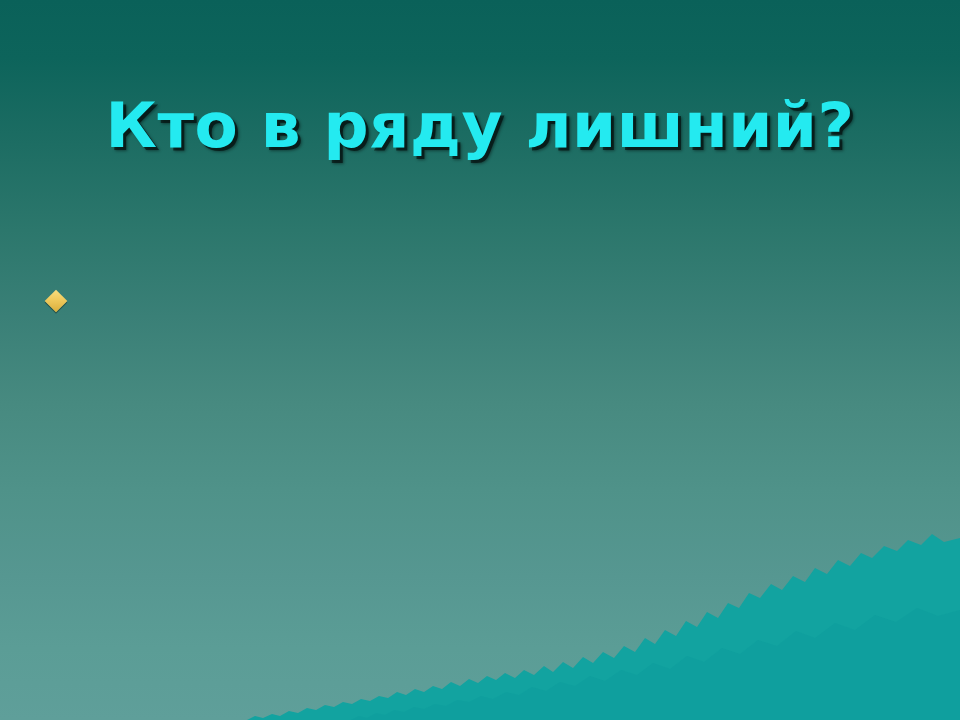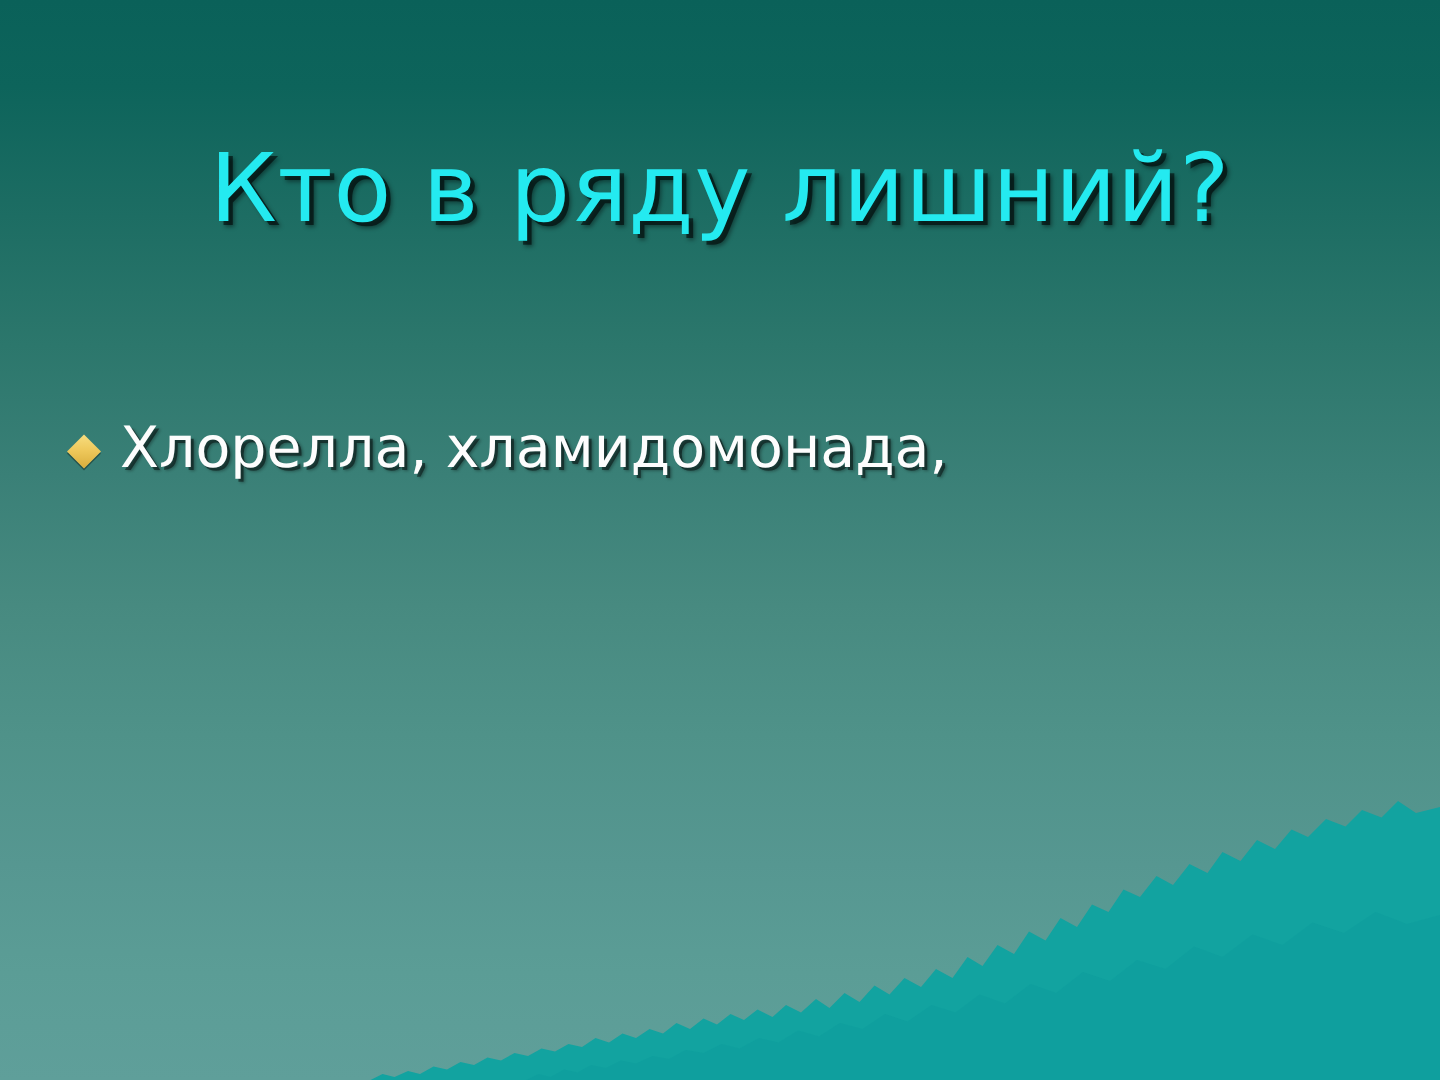--- a/index.html
+++ b/index.html
@@ -40,21 +40,21 @@
   }
 
   
   #title {
     position: absolute;
     left: 0;
     top: 52px;
     width: 960px;
     text-align: center;
     font-family: "DejaVu Sans", sans-serif;
-    font-weight: normal;
+    font-weight: bold;
     font-size: 63px;
     line-height: 1.0;
     letter-spacing: 0.5px;
     color: #24eaf0;
     text-shadow:
        3px 3px 0 rgba(0,0,0,0.55),
        4px 4px 3px rgba(0,0,0,0.40);
     white-space: nowrap;
   }
 
@@ -133,21 +133,21 @@
              L519,175 L506,172 L493,179 L481,176 L469,182 L457,180
              L446,186 L435,184 L424,189 L414,187 L404,192 L394,190
              L385,195 L376,193 L367,198 L359,196 L351,200 Z"></path>
   </svg>
 
   <h1 id="title">Кто в ряду лишний?</h1>
 
   <div id="body-block">
 
     <div class="para">
-      <span class="bullet-line"><span class="diamond"></span><span>Хлорелла, хламидомонада,</span></span>
+      <span class="bullet-line"><span class="diamond"></span></span>
     </div>
 
     <div id="gap1"></div>
 
     <div class="para">
       
       
     </div>
 
   </div>

